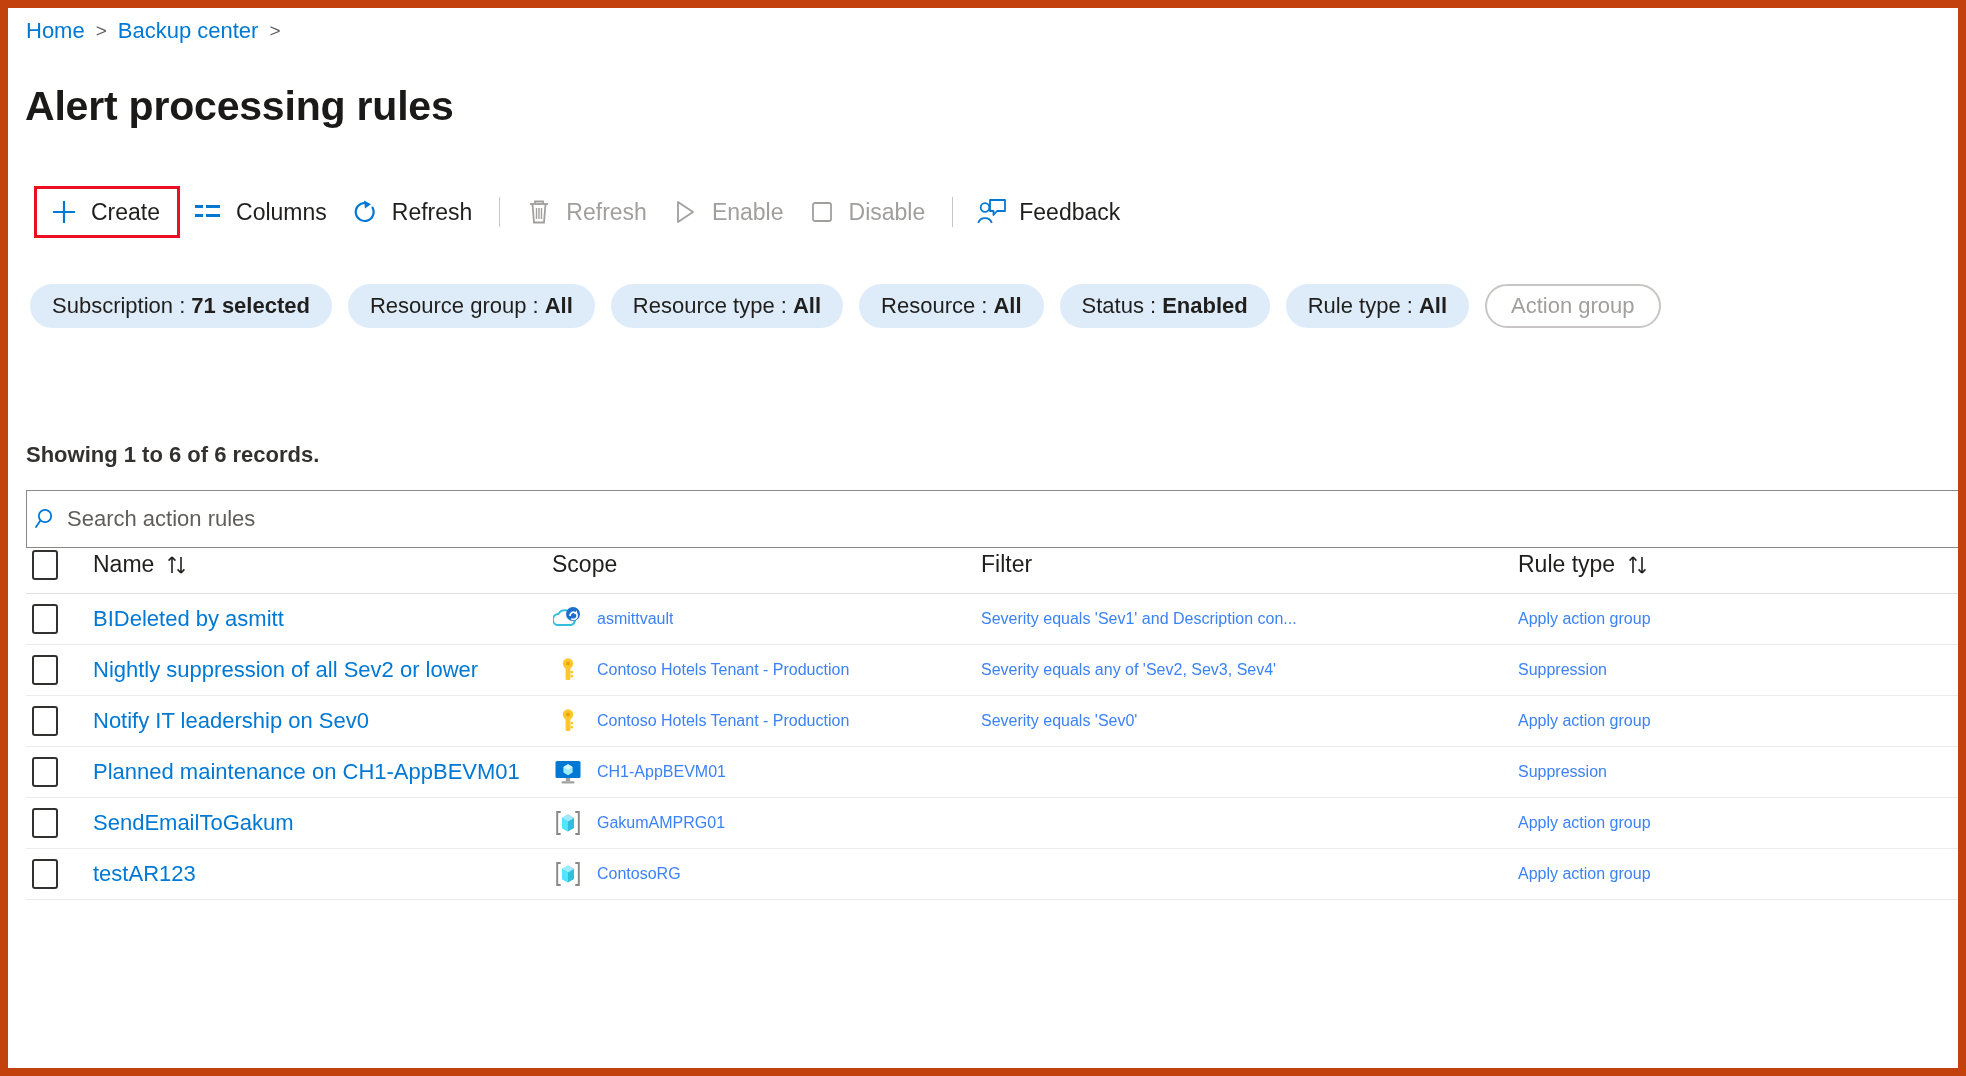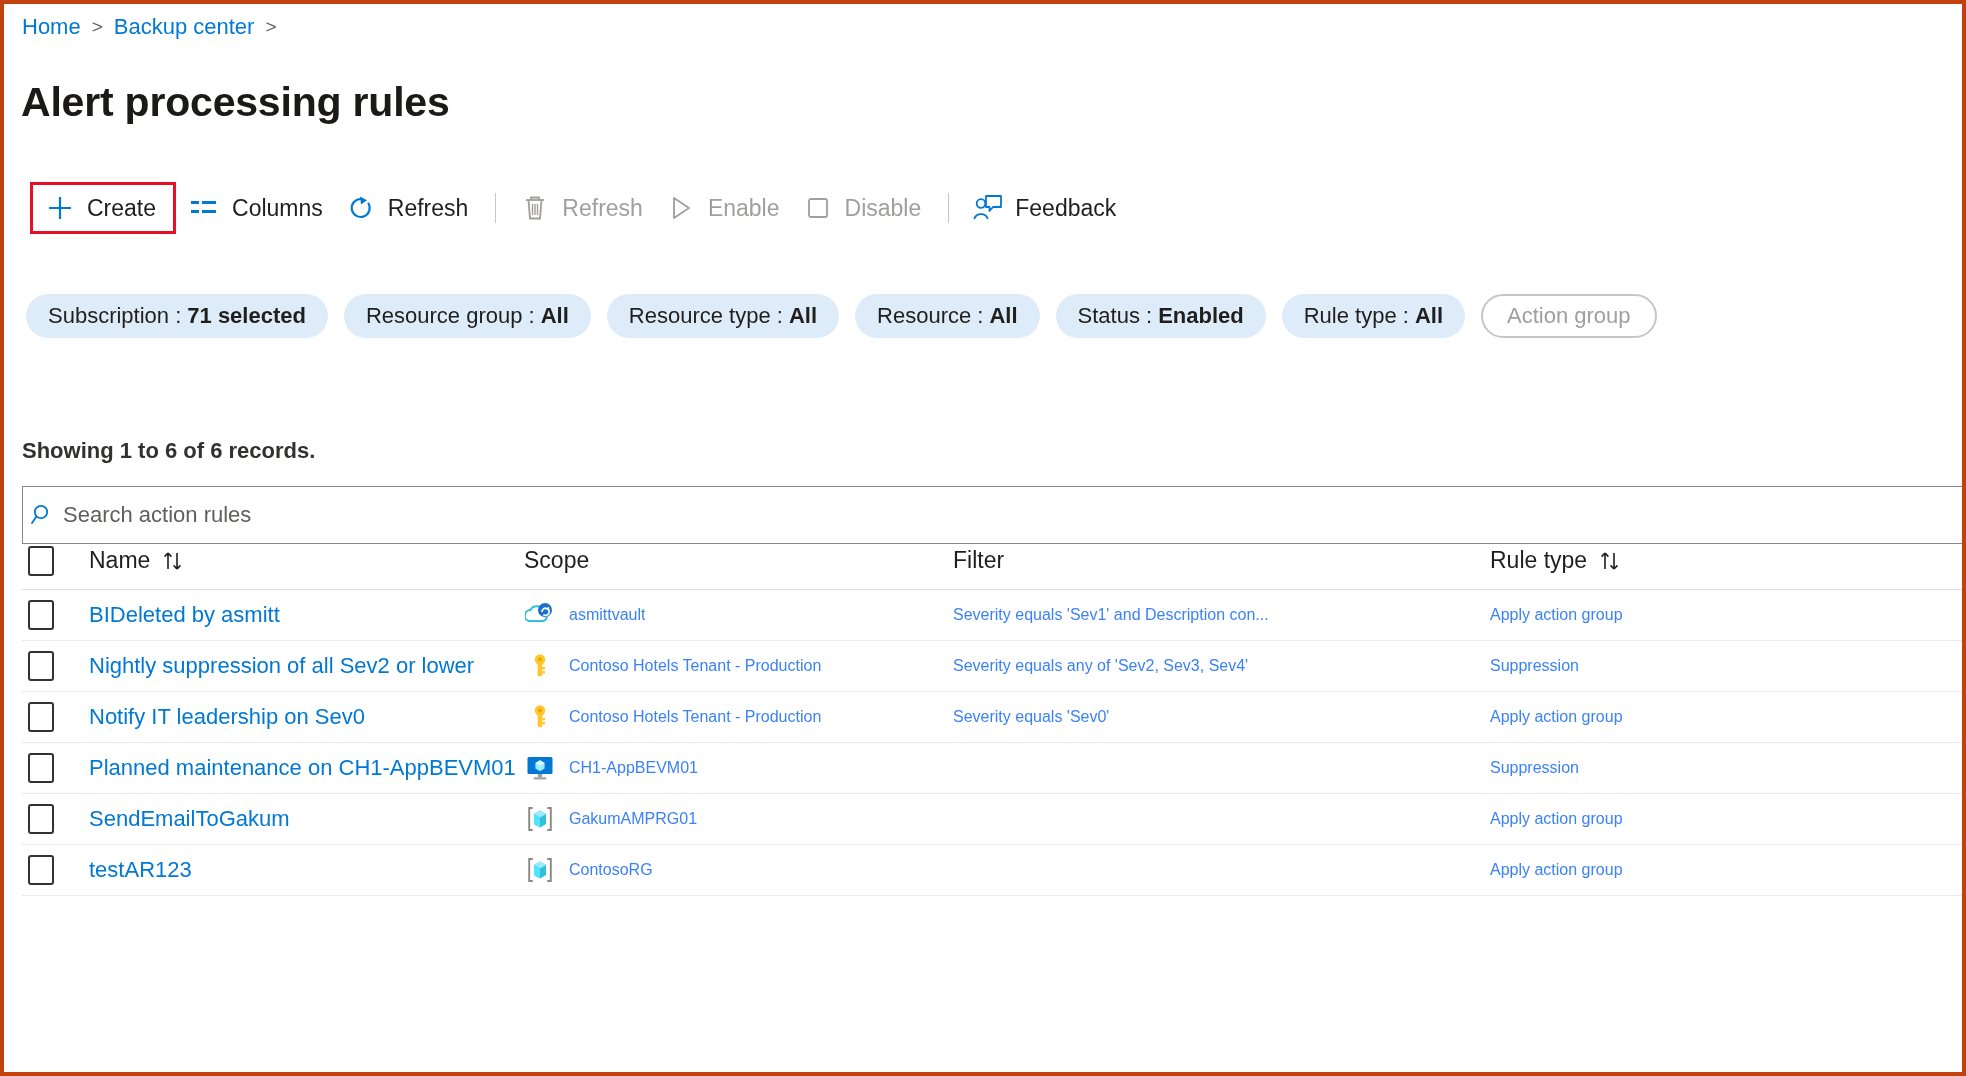--- a/index.html
+++ b/index.html
@@ -10,21 +10,21 @@
   body {
     font-family: "Liberation Sans", "DejaVu Sans", sans-serif;
     color: #201f1e;
     -webkit-font-smoothing: antialiased;
   }
   #page {
     position: relative;
     width: 1966px;
     height: 1076px;
     background: #ffffff;
-    border: 4px solid #c2410c;
+    border: 8px solid #c2410c;
     box-sizing: border-box;
     overflow: hidden;
   }
 
   
   .breadcrumb {
     position: absolute;
     left: 18px;
     top: 6px;
     display: flex;
@@ -105,21 +105,21 @@
     margin: 0 14px;
     flex: 0 0 auto;
   }
 
   
   .filters {
     position: absolute;
     left: 22px;
     top: 290px;
     display: flex;
-    align-items: flex-start;
+    align-items: flex-end;
     gap: 16px;
     height: 30px;
   }
   .pill {
     background: #deecf9;
     border-radius: 22px;
     height: 44px;
     display: flex;
     align-items: center;
     padding: 0 22px;
@@ -211,21 +211,21 @@
   .col-check {
     width: 50px;
     flex: 0 0 auto;
     display: flex;
     align-items: center;
     justify-content: flex-start;
     padding-left: 6px;
     box-sizing: border-box;
   }
   .col-name  { width: 418px; flex: 0 0 auto; box-sizing: border-box; }
-  .col-scope { width: 412px; flex: 0 0 auto; display: flex; align-items: center; box-sizing: border-box; }
+  .col-scope { width: 412px; flex: 0 0 auto; display: flex; align-items: center; box-sizing: border-box; margin-left: 24px; }
   .col-filter{ width: 520px; flex: 0 0 auto; box-sizing: border-box; padding-right: 12px; }
   .col-rule  { flex: 1 1 auto; box-sizing: border-box; }
 
   .hcell {
     font-size: 23px;
     color: #201f1e;
     display: flex;
     align-items: center;
     white-space: nowrap;
   }

